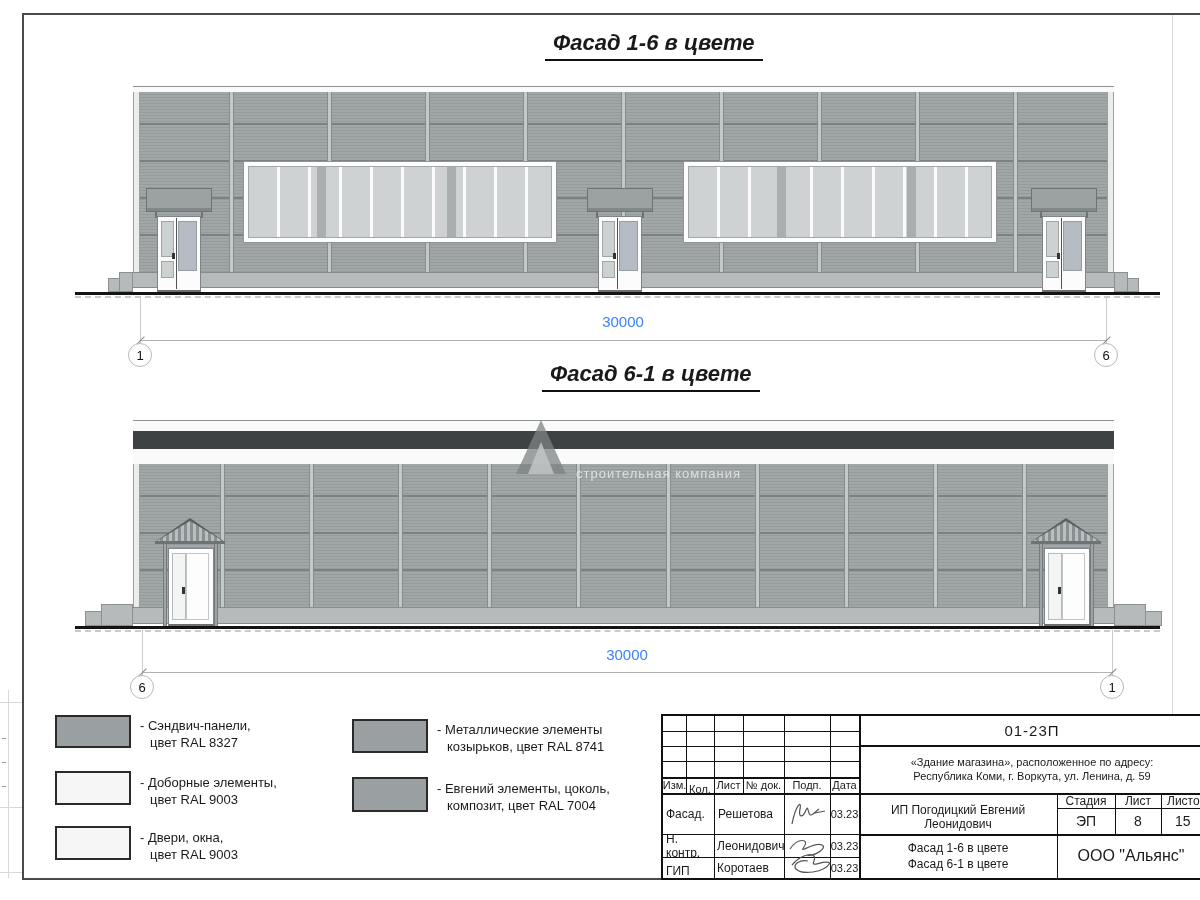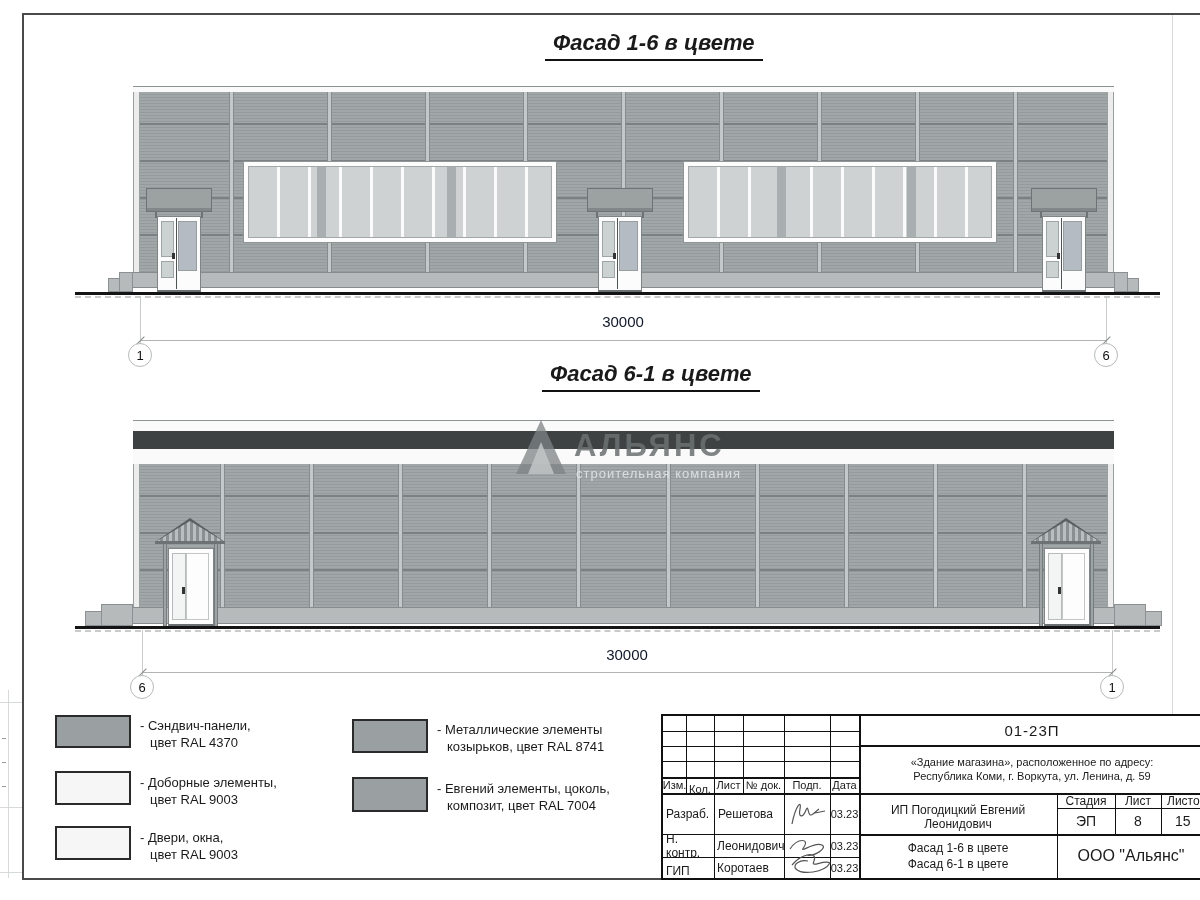--- a/index.html
+++ b/index.html
@@ -65,21 +65,21 @@
   .d61-side{position:absolute;left:3px;top:4px;width:12px;bottom:4px;border:1px solid #b6bbbc;background:#f3f4f4}
   .d61-leaf{position:absolute;left:17px;right:4px;top:4px;bottom:4px;border:1px solid #c2c6c7;background:#fdfdfd}
   .d61-handle{position:absolute;left:13px;top:38px;width:3px;height:7px;background:#333}
 
   .steps-block{position:absolute;background:#b6baba;border:1px solid #8b9192;box-sizing:border-box}
 
   
   .dim-line{position:absolute;height:1px;background:#b0b4b4}
   .ext-line{position:absolute;width:1px;background:#c9cccc}
   .dim-tick{position:absolute;width:11px;height:1px;background:#8a8a8a;transform:rotate(-45deg)}
-  .dim-text{position:absolute;font-size:15px;color:#0f172a;transform:translateX(-50%);white-space:nowrap}
+  .dim-text{position:absolute;font-size:15px;color:#3b82f6;transform:translateX(-50%);white-space:nowrap}
   .axis-circle{position:absolute;width:24px;height:24px;border-radius:50%;border:1px solid #b6baba;
     background:#fff;display:flex;align-items:center;justify-content:center;font-size:13px;color:#111;box-sizing:border-box}
 
   
   .wm{position:absolute;pointer-events:none}
   .wm-tri-out{position:absolute;clip-path:polygon(50% 0,100% 100%,0 100%);background:#7e8384;opacity:.75}
   .wm-tri-in{position:absolute;clip-path:polygon(50% 0,100% 100%,0 100%);background:#c2c6c6;opacity:.85}
   .wm-title{position:absolute;font-size:31px;font-weight:bold;letter-spacing:3px;color:#6b7071;opacity:.85;white-space:nowrap}
   .wm-sub{position:absolute;font-size:13px;letter-spacing:1px;color:#e2e5e5;opacity:.9;white-space:nowrap}
 
@@ -279,21 +279,20 @@
   <div class="door61" style="left:911px;top:128px">
     <div class="d61-side"></div>
     <div class="d61-leaf"></div>
     <div class="d61-handle"></div>
   </div>
 </div>
 
 <div class="wm" style="left:516px;top:420px;width:220px;height:60px">
   <div class="wm-tri-out" style="left:0;top:0;width:50px;height:54px"></div>
   <div class="wm-tri-in" style="left:12px;top:22px;width:26px;height:32px"></div>
-  <div class="wm-title" style="left:58px;top:8px">АЛЬЯНС</div>
   <div class="wm-sub" style="left:60px;top:46px">строительная компания</div>
 </div>
 
 <div class="steps-block" style="left:85px;top:611px;width:48px;height:15px"></div>
 <div class="steps-block" style="left:101px;top:604px;width:32px;height:22px"></div>
 <div class="steps-block" style="left:1114px;top:611px;width:48px;height:15px"></div>
 <div class="steps-block" style="left:1114px;top:604px;width:32px;height:22px"></div>
 
 <div class="ground" style="left:75px;top:626px;width:1085px"></div>
 <div class="ground-hatch" style="left:75px;top:630px;width:1085px"></div>
@@ -308,21 +307,21 @@
   <span>6</span>
 </div>
 <div class="axis-circle" style="left:1100px;top:675px">
   <span>1</span>
 </div>
 
 <div>
   <div class="swatch gray" style="left:55px;top:715px;height:33px"></div>
   <div class="legend-text" style="left:140px;top:717px">
     <div class="l1">- Сэндвич-панели,</div>
-    <div class="l2">цвет RAL 4370</div>
+    <div class="l2">цвет RAL 8327</div>
   </div>
 
   <div class="swatch white" style="left:55px;top:771px;height:34px"></div>
   <div class="legend-text" style="left:140px;top:774px">
     <div class="l1">- Доборные элементы,</div>
     <div class="l2">цвет RAL 9003</div>
   </div>
 
   <div class="swatch white" style="left:55px;top:826px;height:34px"></div>
   <div class="legend-text" style="left:140px;top:829px">
@@ -367,21 +366,21 @@
   <div class="tb-hline" style="left:394px;top:92px;width:148px"></div>
   <div class="tb-hline thick" style="left:196px;top:118px;width:346px"></div>
 
   <div class="tb-cell tb-small" style="left:0;top:61px;width:23px;height:16px">Изм.</div>
   <div class="tb-cell tb-small" style="left:23px;top:61px;width:28px;height:24px">Кол.</div>
   <div class="tb-cell tb-small" style="left:51px;top:61px;width:29px;height:16px">Лист</div>
   <div class="tb-cell tb-small" style="left:80px;top:61px;width:41px;height:16px">№ док.</div>
   <div class="tb-cell tb-small" style="left:121px;top:61px;width:46px;height:16px">Подп.</div>
   <div class="tb-cell tb-small" style="left:167px;top:61px;width:29px;height:16px">Дата</div>
 
-  <div class="tb-cell left" style="left:0;top:77px;width:51px;height:41px">Разраб.</div>
+  <div class="tb-cell left" style="left:0;top:77px;width:51px;height:41px">Фасад.</div>
   <div class="tb-cell left" style="left:52px;top:77px;width:70px;height:41px">Решетова</div>
   <div class="tb-cell tb-small" style="left:167px;top:77px;width:29px;height:41px">03.23</div>
 
   <div class="tb-cell left" style="left:0;top:118px;width:51px;height:23px">Н. контр.</div>
   <div class="tb-cell left" style="left:51px;top:118px;width:70px;height:23px">Леонидович</div>
   <div class="tb-cell tb-small" style="left:167px;top:118px;width:29px;height:23px">03.23</div>
 
   <div class="tb-cell left" style="left:0;top:141px;width:51px;height:27px">ГИП</div>
   <div class="tb-cell left" style="left:51px;top:141px;width:70px;height:21px">Коротаев</div>
   <div class="tb-cell tb-small" style="left:167px;top:141px;width:29px;height:21px">03.23</div>

